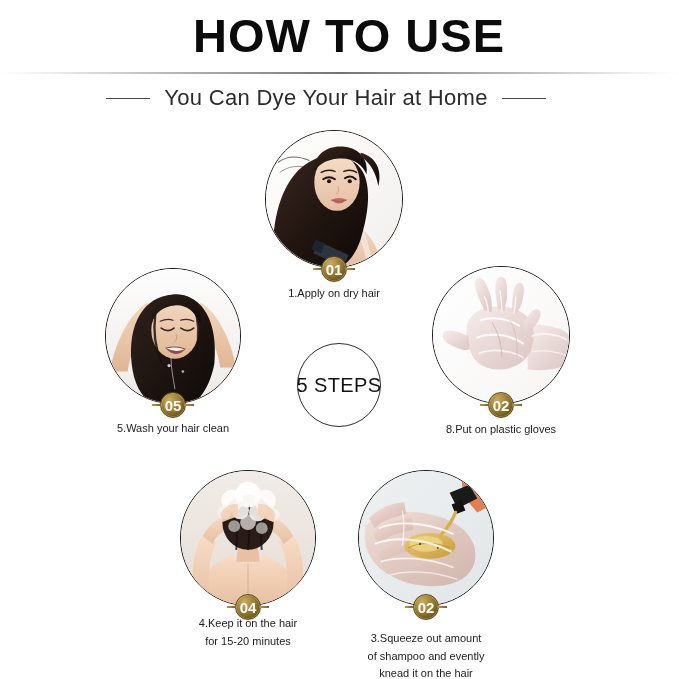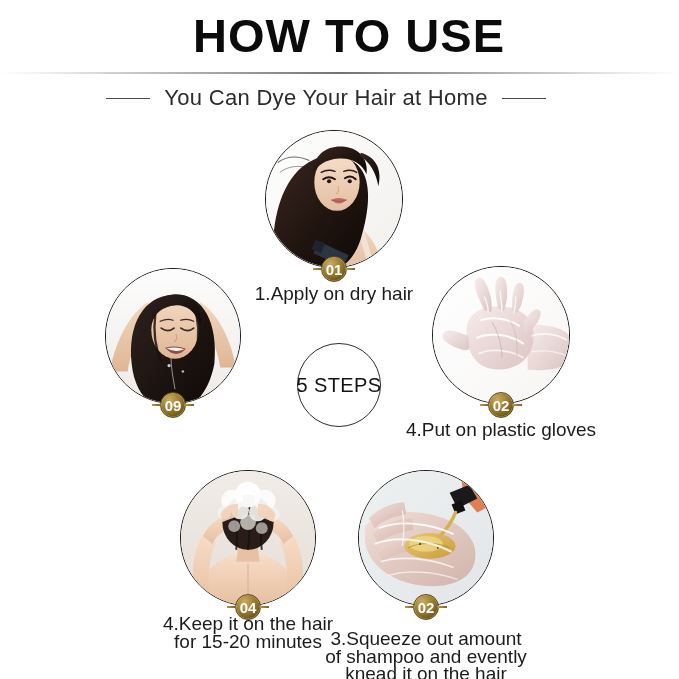--- a/index.html
+++ b/index.html
@@ -69,21 +69,21 @@
     position:absolute; top:50%; width:9px; height:2px;
     background:linear-gradient(to right,#b9974a,#7d6226);
     transform:translateY(-50%);
   }
   .badge .wing.l { left:-9px; }
   .badge .wing.r { right:-9px; }
 
   .caption {
     position:absolute;
     text-align:center;
-    font-size:19px; line-height:17.5px;
+    font-size:11px; line-height:17.5px;
     color:#1c1c1c; font-weight:400;
     font-family:"Liberation Sans", sans-serif;
     white-space:pre-line;
   }
 
   
   #center-node {
     position:absolute;
     width:84px; height:84px; border-radius:50%;
     border:1.3px solid #2e2e2e;
@@ -212,22 +212,23 @@
         <path d="M61.5 80.5 q10 -2 18 1 q-9 4 -18 -1 Z" fill="#fbfbf8"></path>
 
         <circle cx="64" cy="98" r="1.6" fill="#ffffff" opacity=".8"></circle>
         <circle cx="78" cy="104" r="1.3" fill="#ffffff" opacity=".7"></circle>
         <path d="M66 90 C66 100 68 110 70 122" stroke="#ffffff" stroke-width="1" fill="none" opacity=".55"></path>
       </svg>
     </div>
     <div class="badge" style="left:55px; top:124px;">
       <span class="wing l"></span>
       <span class="wing r"></span>
-      <span>09</span>
-    </div>
+      <span>05</span>
+    </div>
+    <div class="caption" style="left:-38px; top:152px; width:212px;">5.Wash your hair clean</div>
   </div>
 
   <div class="step" style="left:432px; top:266px; width:138px; height:178px;">
     <div class="photo-circle" style="width:138px; height:138px; background:#ffffff;">
       <svg viewBox="0 0 138 138" preserveAspectRatio="xMidYMid slice" aria-hidden="true">
         <defs>
           <linearGradient id="bg02" x1="0" y1="0" x2="1" y2="1">
             <stop offset="0%" stop-color="#ffffff"></stop>
               <stop offset="100%" stop-color="#f7f5f4"></stop>
           </linearGradient>
@@ -262,21 +263,21 @@
 
         <path d="M60 56 C66 66 70 78 70 92" stroke="#c4a9a5" stroke-width="1.2" fill="none" opacity=".55"></path>
         <path d="M78 54 C84 64 86 76 85 90" stroke="#c4a9a5" stroke-width="1" fill="none" opacity=".45"></path>
       </svg>
     </div>
     <div class="badge" style="left:56px; top:126px;justify-content:center;">
       <span class="wing l"></span>
       <span class="wing r"></span>
       <span>02</span>
     </div>
-    <div class="caption" style="left:-34px; top:155px; width:206px;">4.Put on plastic gloves</div>
+    <div class="caption" style="left:-34px; top:155px; width:206px;">8.Put on plastic gloves</div>
   </div>
 
   <div class="step" style="left:180px; top:470px; width:136px; height:190px;">
     <div class="photo-circle" style="width:136px; height:136px;">
       <svg viewBox="0 0 136 136" preserveAspectRatio="xMidYMid slice" aria-hidden="true">
         <defs>
           <linearGradient id="bg04" x1="0" y1="0" x2="0" y2="1">
             <stop offset="0%" stop-color="#f1ece7"></stop>
               <stop offset="100%" stop-color="#e6ded7"></stop>
           </linearGradient>

